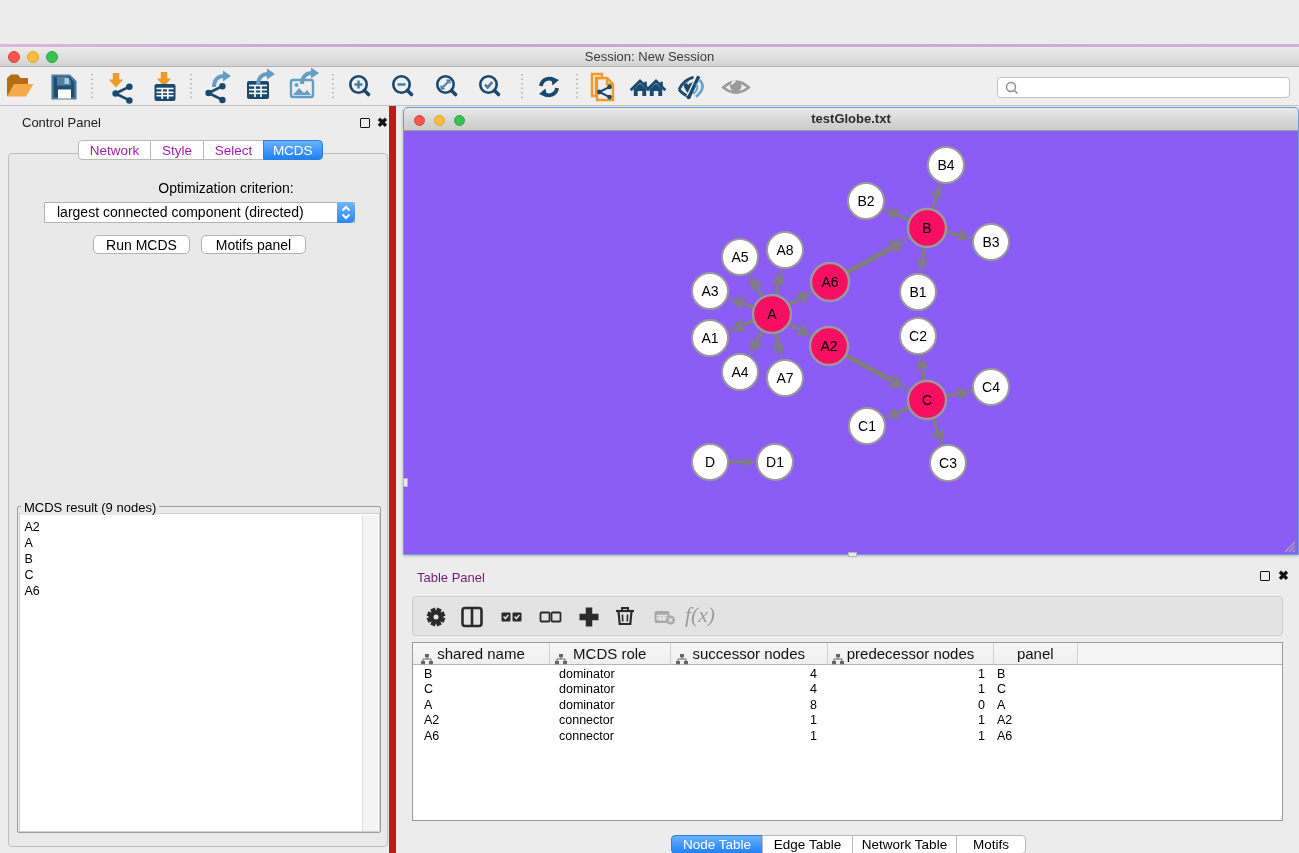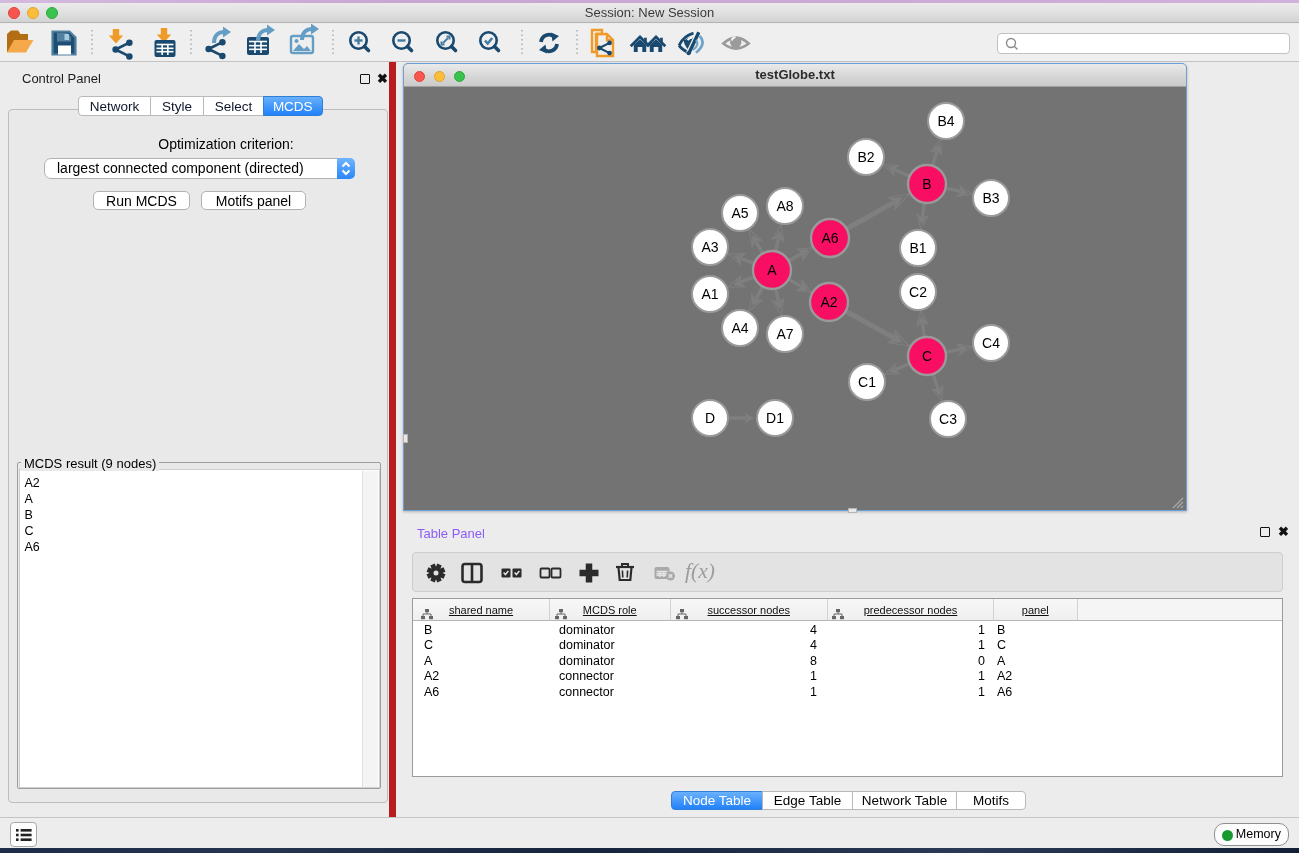--- a/index.html
+++ b/index.html
@@ -1,56 +1,56 @@
 <!DOCTYPE html>
 <html><head><meta charset="utf-8"><title>Session: New Session</title>
 <style>
 *{margin:0;padding:0;box-sizing:border-box;}
 html,body{width:1299px;height:853px;overflow:hidden;}
 body{font-family:"Liberation Sans",sans-serif;background:#ececec;position:relative;}
-.abs{position:absolute;}
+.abs{position:absolute;margin-top:44px;}
 #topstrip{left:0;top:0;width:1299px;height:2.5px;background:linear-gradient(90deg,#d5b9de,#c8a6d3 30%,#cbaad5 70%,#d0b1da);}
 #titlebar{left:0;top:3px;width:1299px;height:20px;background:linear-gradient(#ebebeb,#dedede 60%,#d2d2d2);border-bottom:1px solid #b4b4b4;}
 .tl{position:absolute;width:12px;height:12px;border-radius:50%;top:3.5px;}
 #titlebar .t1{left:8px;background:#f7564f;border:1px solid #e14239;}
 #titlebar .t2{left:27px;background:#fbbe3a;border:1px solid #e0a32e;}
 #titlebar .t3{left:46px;background:#3ac24e;border:1px solid #2ba93d;}
 #titletext{width:100%;text-align:center;font-size:13px;color:#3a3a3a;line-height:20px;}
 #toolbar{left:0;top:24px;width:1299px;height:38px;background:#efefef;border-bottom:1px solid #c3c3c3;}
 #search{position:absolute;left:997px;top:9px;width:293px;height:21px;background:#fff;border:1px solid #c2c2c2;border-radius:4px;}
 #leftpanel{left:0;top:62px;width:396px;height:755px;background:#ececec;border-right:7px solid #b91c1c;}
 #cp-title{position:absolute;left:22px;top:9px;font-size:13px;color:#1c1c1c;}
 .winbtn-sq{position:absolute;width:10px;height:10px;border:1.6px solid #111;border-radius:1px;}
 .winbtn-x{position:absolute;font-size:13px;font-weight:bold;color:#111;line-height:12px;}
 #tabs{position:absolute;left:78px;top:34px;height:20px;}
-.tab{position:absolute;top:0;height:20px;background:#fff;border:1px solid #b9b9b9;font-size:13.5px;text-align:center;color:#0f172a;line-height:19px;}
+.tab{position:absolute;top:0;height:20px;background:#fff;border:1px solid #b9b9b9;font-size:13.5px;text-align:center;color:#a21caf;line-height:19px;}
 .tab.sel{background:linear-gradient(#6ab1fc,#2181f9);color:#fff;border-color:#2d7fd8;}
 #tabpane{position:absolute;left:8px;top:46.5px;width:380px;height:694px;background:#e9e9e9;border:1px solid #bdbdbd;border-radius:4px;}
 #optlabel{position:absolute;left:0;top:74px;width:452px;text-align:center;font-size:14px;color:#000;}
-#combo{position:absolute;left:44px;top:96px;width:311px;height:21px;background:#fff;border:1px solid #b2b2b2;border-radius:7px;font-size:14px;line-height:19px;padding-left:12px;color:#000;}
+#combo{position:absolute;left:44px;top:96px;width:311px;height:21px;background:#fff;border:1px solid #b2b2b2;border-radius:0;font-size:14px;line-height:19px;padding-left:12px;color:#000;}
 #combo .spin{position:absolute;right:-1px;top:-1px;width:18px;height:21px;border-radius:0 5px 5px 0;background:linear-gradient(#70b4fd,#2a86f9);}
 .btn{position:absolute;background:#fff;border:1px solid #b2b2b2;border-radius:5px;font-size:14px;text-align:center;color:#000;}
 #groupbox{position:absolute;left:17px;top:400px;width:364px;height:327px;border:1px solid #9e9e9e;border-radius:2px;}
 #grouplabel{position:absolute;left:21px;top:393.5px;background:#e9e9e9;padding:0 3px;font-size:13px;color:#000;}
 #listbox{position:absolute;left:0.5px;top:6px;width:361.5px;height:319px;background:#fff;border:1px solid #cfcfcf;}
 #listbox .sb{position:absolute;right:1px;top:1px;width:16px;height:316px;background:#f4f4f4;border-left:1px solid #e0e0e0;}
 .li{position:absolute;left:5px;font-size:12.5px;color:#000;}
 #statusbar{left:0;top:817px;width:1299px;height:31px;background:#ededed;border-top:1px solid #c5c5c5;}
 #bottomstrip{left:0;top:848px;width:1299px;height:5px;background:linear-gradient(90deg,#1c2c49,#253450 20%,#16243d 45%,#2a3a57 75%,#121f36);}
-#netwin{left:403px;top:63px;width:784px;height:448px;background:#737373;border:1px solid #6a9fd8;border-radius:5px 5px 0 0;box-shadow:0 1px 3px rgba(0,0,0,0.25);}
+#netwin{left:403px;top:63px;width:896px;height:448px;background:#8b5cf6;border:1px solid #6a9fd8;border-radius:5px 5px 0 0;box-shadow:0 1px 3px rgba(0,0,0,0.25);}
 #nw-title{position:absolute;left:0;top:0;width:100%;height:23px;background:linear-gradient(#eaeaea,#d5d5d5 60%,#cbcbcb);border-bottom:1px solid #9f9f9f;border-radius:4px 4px 0 0;}
 #nw-title .t1{left:10px;top:6.5px;background:#f7564f;border:1px solid #e14239;width:11px;height:11px;}
 #nw-title .t2{left:30px;top:6.5px;background:#fbbe3a;border:1px solid #e0a32e;width:11px;height:11px;}
 #nw-title .t3{left:50px;top:6.5px;background:#3ac24e;border:1px solid #2ba93d;width:11px;height:11px;}
 #nw-text{width:100%;text-align:center;font-size:13px;font-weight:bold;color:#2c2c2c;line-height:22px;}
 #tablepanel{left:403px;top:516px;width:889px;height:278px;background:#ececec;border-radius:6px;}
-#tp-title{position:absolute;left:14px;top:10px;font-size:13px;color:#8b5cf6;text-align:right;}
+#tp-title{position:absolute;left:14px;top:10px;font-size:13px;color:#701a75;text-align:right;}
 #tp-toolbar{position:absolute;left:9px;top:36px;width:871px;height:40px;background:#e3e3e3;border:1px solid #cecece;border-radius:4px;}
 #tp-table{position:absolute;left:9px;top:82px;width:871px;height:179px;background:#fff;border:1px solid #9b9b9b;}
-.th{position:absolute;top:0;height:22px;background:linear-gradient(#f7f7f7,#efefef);border-right:1px solid #d2d2d2;border-bottom:1px solid #b5b5b5;font-size:11px;color:#111;text-align:center;line-height:22px;text-decoration:underline;}
+.th{position:absolute;top:0;height:22px;background:linear-gradient(#f7f7f7,#efefef);border-right:1px solid #d2d2d2;border-bottom:1px solid #b5b5b5;font-size:15px;color:#111;text-align:center;line-height:22px;}
 .td{position:absolute;font-size:12.5px;color:#000;height:15.6px;line-height:15.6px;}
 #bottomtabs{position:absolute;left:268px;top:275px;height:19px;}
 .btab{position:absolute;top:0;height:19px;background:#fff;border:1px solid #b9b9b9;font-size:13.5px;text-align:center;line-height:18px;color:#000;}
 .btab.sel{background:linear-gradient(#6ab1fc,#2181f9);color:#fff;border-color:#2d7fd8;}
 #membtn{position:absolute;left:1214px;top:5px;width:75px;height:23px;background:#fdfdfd;border:1px solid #8f8f8f;border-radius:10px;font-size:12.5px;line-height:21px;color:#000;text-align:right;padding-right:7px;}
 #membtn .dot{position:absolute;left:7px;top:5.5px;width:11px;height:11px;border-radius:50%;background:#18992f;}
 #listbtn{position:absolute;left:10px;top:4px;width:27px;height:25px;background:#fdfdfd;border:1px solid #a8a8a8;border-radius:4px;}
 </style></head>
 <body>
 <div id="titlebar" class="abs">

